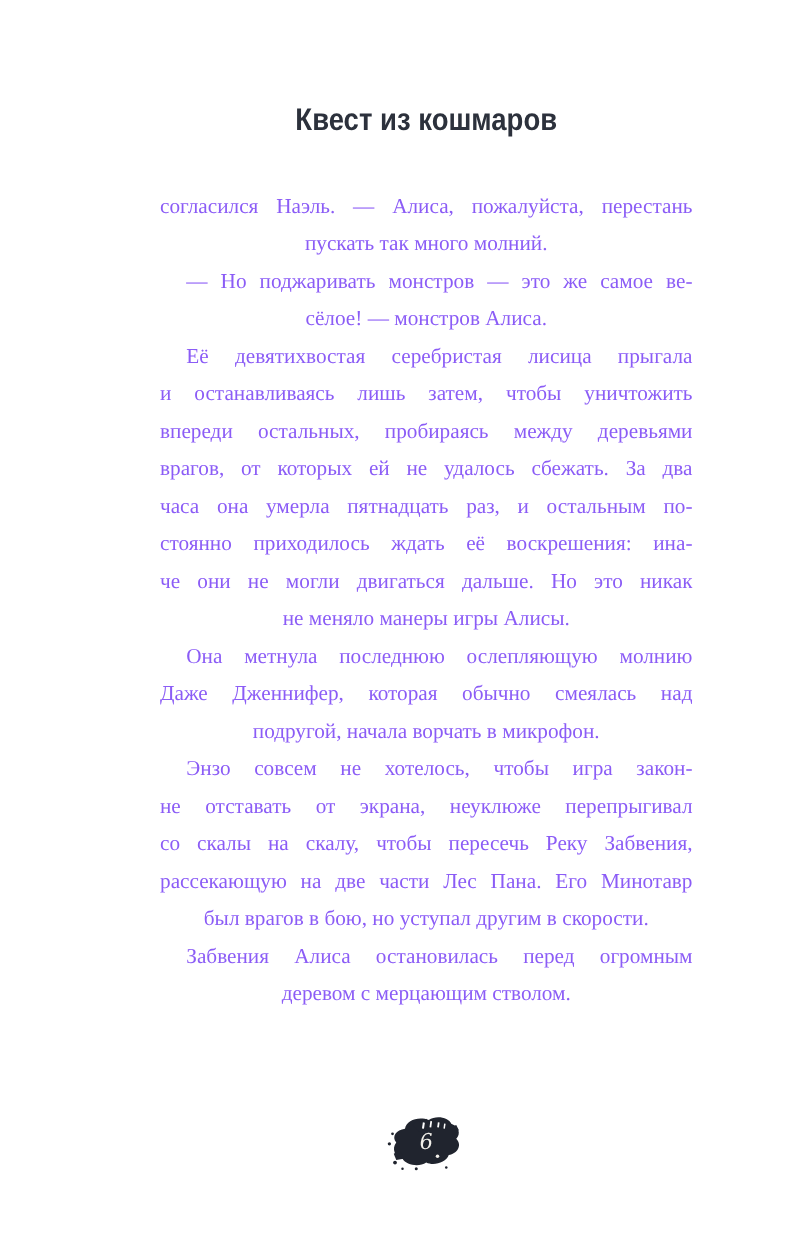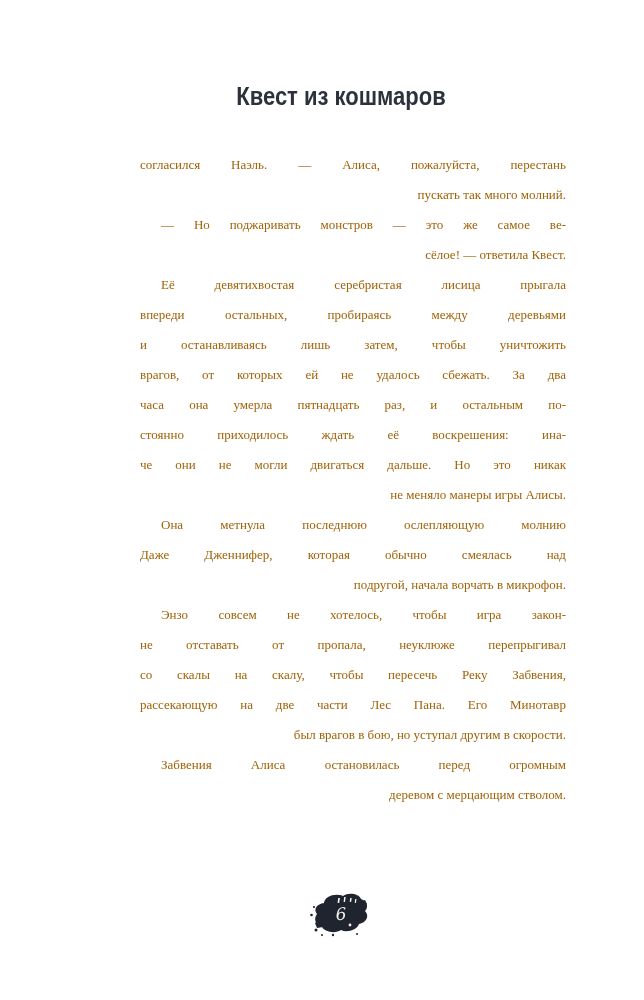--- a/index.html
+++ b/index.html
@@ -27,31 +27,31 @@
     font-size: 25px;
     line-height: 25px;
     color: #2c313c;
     transform: scaleX(0.88);
     transform-origin: 50% 50%;
     letter-spacing: 0px;
     white-space: nowrap;
   }
   .textblock {
     position: absolute;
-    left: 140px;
+    left: 128px;
     top: 150px;
     width: 426px;
-    font-size: 13px;
-    color: #a16207;
+    font-size: 17px;
+    color: #8b5cf6;
   }
   .para { margin: 0; }
   .line {
     height: 30px;
     line-height: 30px;
-    text-align: right;
+    text-align: center;
     overflow: hidden;
     white-space: normal;
   }
   .line.just {
     text-align: justify;
     text-align-last: justify;
   }
   .line.indent {
     text-indent: 21px;
   }
@@ -88,40 +88,40 @@
 
   <div class="running-title">Квест из кошмаров</div>
 
   <div class="textblock" id="body-text">
       <div class="para">
         <div class="line just">согласился Наэль. — Алиса, пожалуйста, перестань</div>
         <div class="line">пускать так много молний.</div>
       </div>
       <div class="para">
         <div class="line just indent">— Но поджаривать монстров — это же самое ве-</div>
-        <div class="line">сёлое! — ответила Квест.</div>
+        <div class="line">сёлое! — монстров Алиса.</div>
       </div>
       <div class="para">
         <div class="line just indent">Её девятихвостая серебристая лисица прыгала</div>
+        <div class="line just">и останавливаясь лишь затем, чтобы уничтожить</div>
         <div class="line just">впереди остальных, пробираясь между деревьями</div>
-        <div class="line just">и останавливаясь лишь затем, чтобы уничтожить</div>
         <div class="line just">врагов, от которых ей не удалось сбежать. За два</div>
         <div class="line just">часа она умерла пятнадцать раз, и остальным по-</div>
         <div class="line just">стоянно приходилось ждать её воскрешения: ина-</div>
         <div class="line just">че они не могли двигаться дальше. Но это никак</div>
         <div class="line">не меняло манеры игры Алисы.</div>
       </div>
       <div class="para">
         <div class="line just indent">Она метнула последнюю ослепляющую молнию</div>
         <div class="line just">Даже Дженнифер, которая обычно смеялась над</div>
         <div class="line">подругой, начала ворчать в микрофон.</div>
       </div>
       <div class="para">
         <div class="line just indent">Энзо совсем не хотелось, чтобы игра закон-</div>
-        <div class="line just">не отставать от пропала, неуклюже перепрыгивал</div>
+        <div class="line just">не отставать от экрана, неуклюже перепрыгивал</div>
         <div class="line just">со скалы на скалу, чтобы пересечь Реку Забвения,</div>
         <div class="line just">рассекающую на две части Лес Пана. Его Минотавр</div>
         <div class="line">был врагов в бою, но уступал другим в скорости.</div>
       </div>
       <div class="para">
         <div class="line just indent">Забвения Алиса остановилась перед огромным</div>
         <div class="line">деревом с мерцающим стволом.</div>
       </div>
     </div>
 

